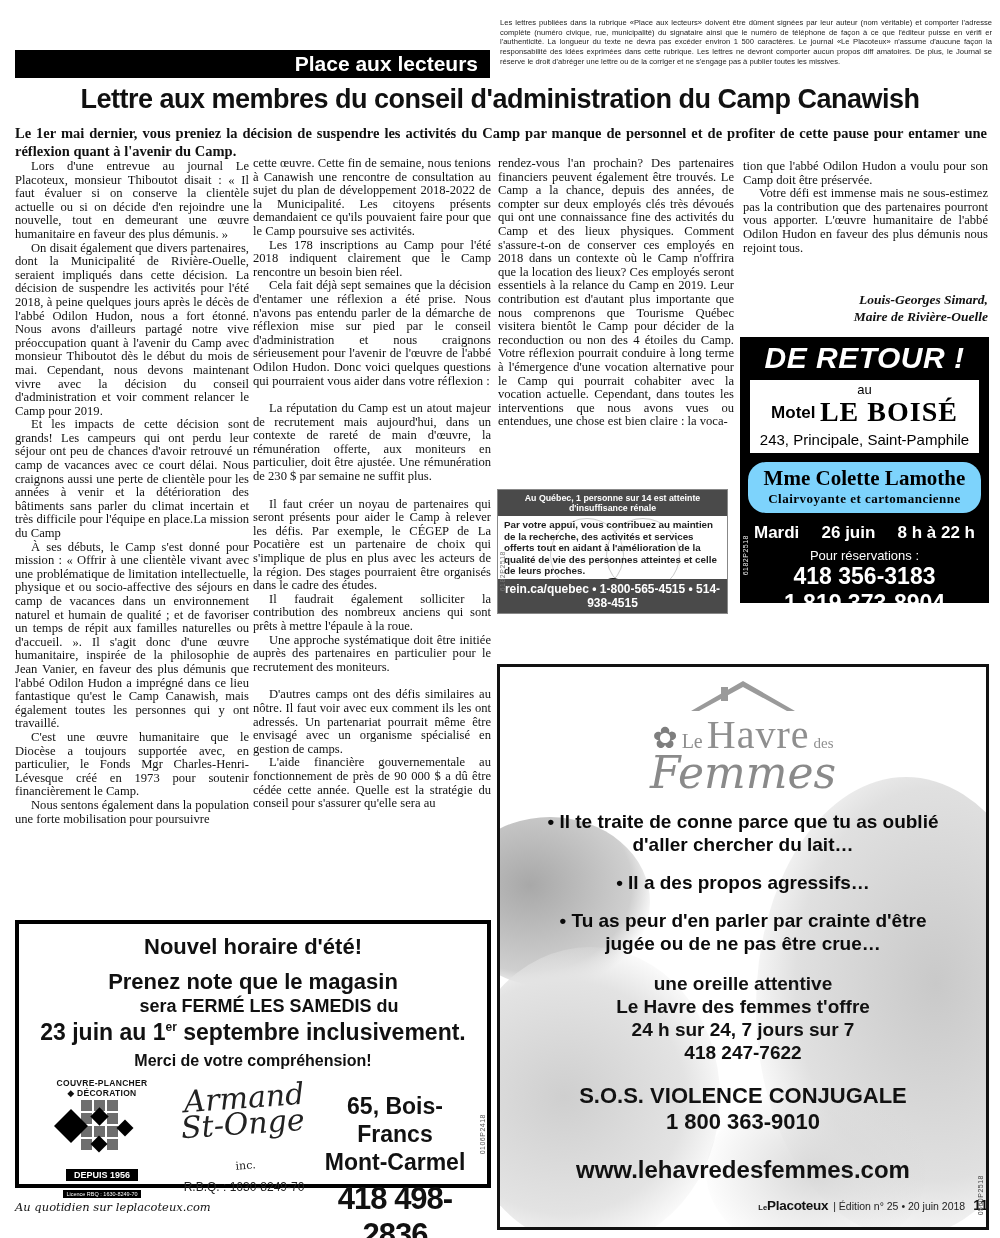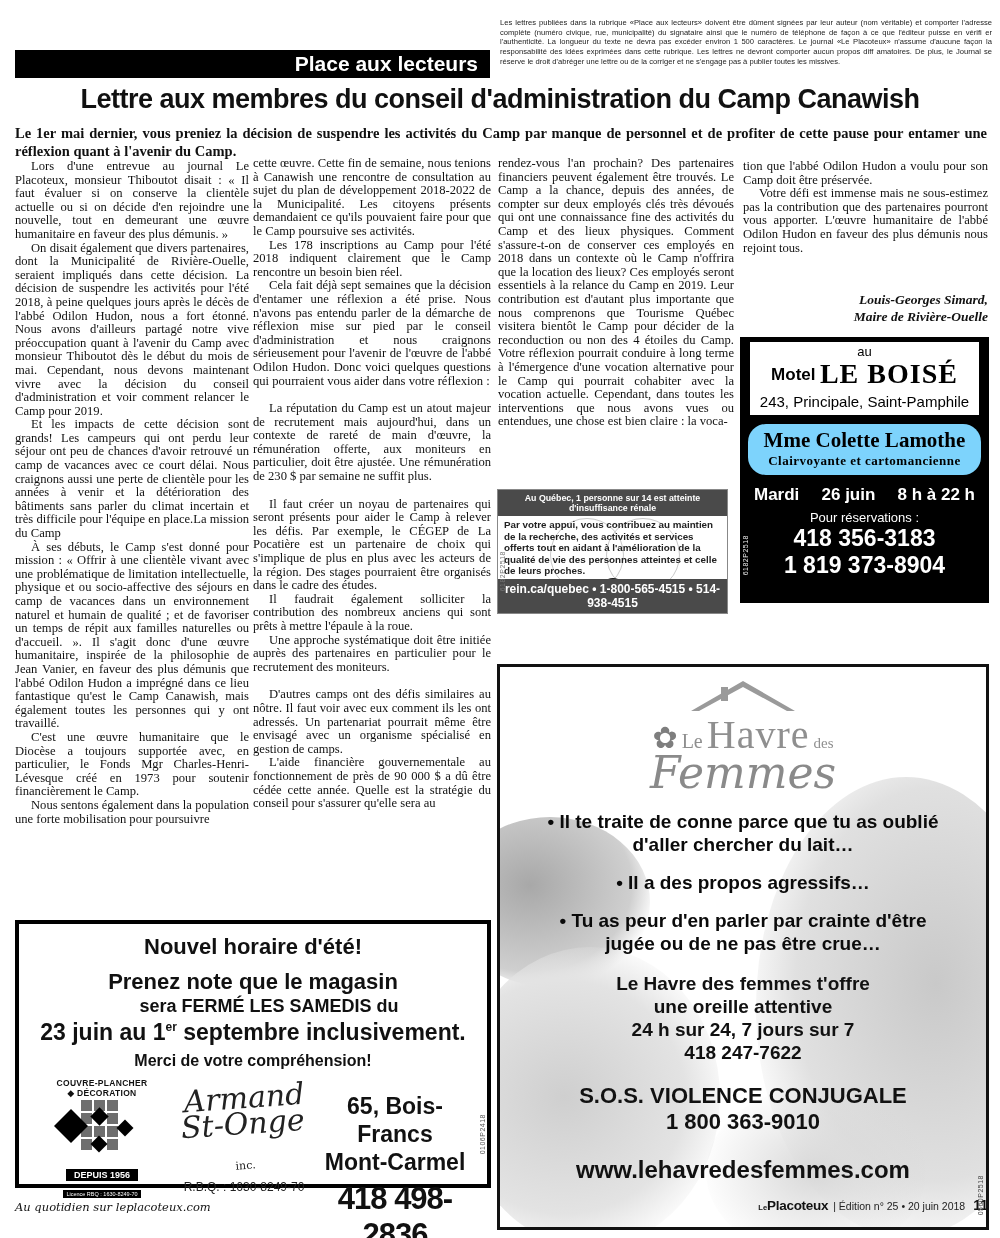--- a/index.html
+++ b/index.html
@@ -183,20 +183,21 @@
     <div class="kbadge">
         <div class="fig"></div>
       </div>
     <div class="don">Donnez à La Fondation canadienne du rein</div>
 
     <div class="ftr">rein.ca/quebec • 1-800-565-4515 • 514-938-4515</div>
     <div class="vcode">6182P2518</div>
   </div>
 
   <div class="ad-retour">
+    <div class="title">DE RETOUR !</div>
     <div class="whitebox">
       <div class="au">au</div>
       <div class="motelrow">
         <span class="m1">Motel</span>
         <span class="m2">LE BOISÉ</span>
       </div>
       <div class="addr">243, Principale, Saint-Pamphile</div>
     </div>
     <div class="pill">
       <div class="nm">Mme Colette Lamothe</div>
@@ -231,22 +232,22 @@
           <span class="le">Le</span>
           <span class="havre">Havre</span>
           <span class="des">des</span>
         </div>
         <div class="hv-femmes">Femmes</div>
       </div>
       <div class="hv-bullet">• Il te traite de conne parce que tu as oublié d'aller chercher du lait…</div>
       <div class="hv-bullet">• Il a des propos agressifs…</div>
       <div class="hv-bullet">• Tu as peur d'en parler par crainte d'être jugée ou de ne pas être crue…</div>
       <div class="hv-offer">
+        <div>une oreille attentive</div>
         <div>Le Havre des femmes t'offre</div>
-        <div>une oreille attentive</div>
         <div>24 h sur 24, 7 jours sur 7</div>
         <div>418 247-7622</div>
       </div>
       <div class="hv-sos">
         <div>S.O.S. VIOLENCE CONJUGALE</div>
         <div>1 800 363-9010</div>
       </div>
       <div class="hv-web">www.lehavredesfemmes.com</div>
     </div>
     <div class="vcode">0560P2518</div>

